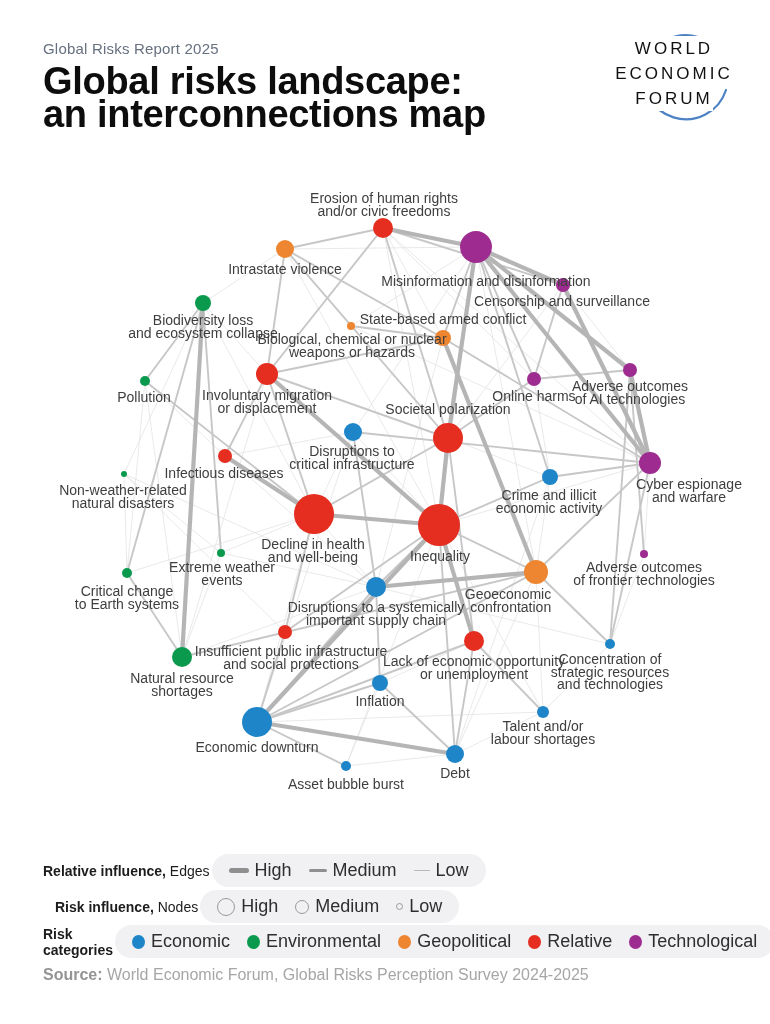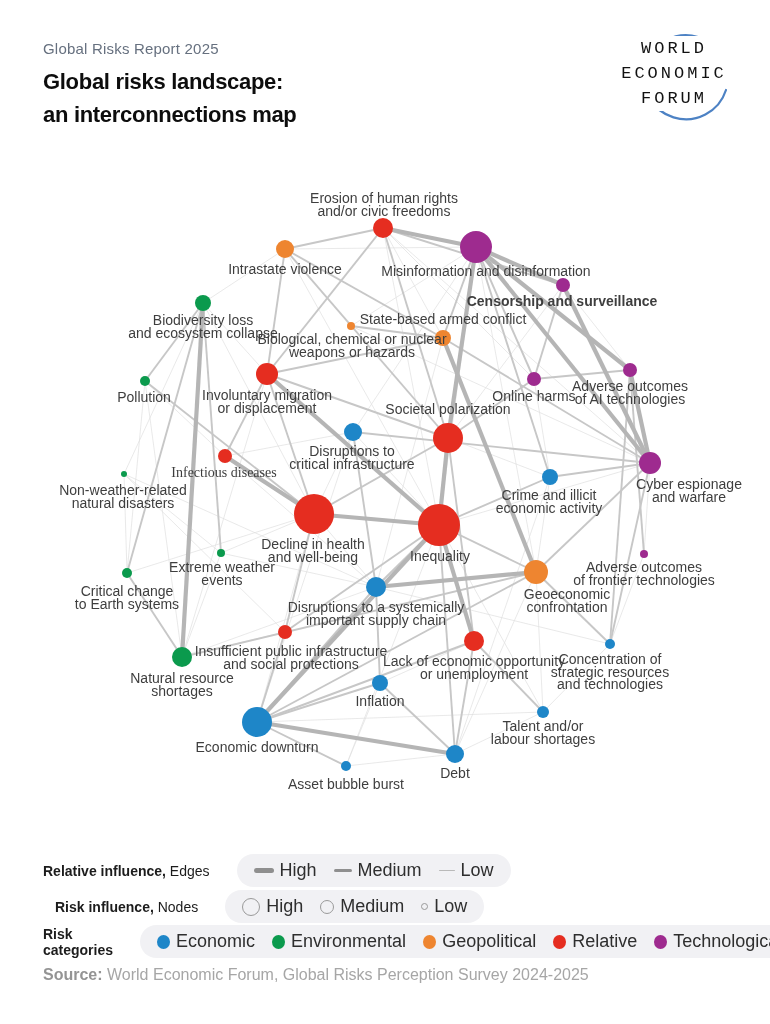--- a/index.html
+++ b/index.html
@@ -2,39 +2,39 @@
 <html><head>
 <meta charset="utf-8">
 <style>
   html,body{margin:0;padding:0;background:#fff;}
   #page{position:relative;width:770px;height:1024px;background:#ffffff;overflow:hidden;
         font-family:"Liberation Sans", sans-serif;}
 
   
   #header{position:absolute;left:43px;top:40px;}
   #report-label{font-size:15px;font-weight:500;color:#66707f;letter-spacing:.2px;}
-  #page-title{margin-top:8px;font-size:22px;line-height:33px;font-weight:700;color:#0d0d0d;
+  #page-title{margin-top:8px;font-size:38px;line-height:33px;font-weight:700;color:#0d0d0d;
               letter-spacing:-.3px;white-space:pre-line;}
 
   
   #logo{position:absolute;left:598px;top:30px;width:152px;height:110px;}
   #logo svg{position:absolute;left:0;top:0;}
   #logo-lines{position:absolute;left:0;top:6px;width:152px;text-align:center;}
   .logo-line{display:block;margin:0 auto;width:max-content;background:#fff;
-             font-size:17px;line-height:25px;font-weight:500;letter-spacing:3px;color:#111;font-family:Liberation Mono, monospace;}
+             font-size:17px;line-height:25px;font-weight:500;letter-spacing:3px;color:#111;}
 
   
   #map{position:absolute;left:0;top:0;width:770px;height:1024px;}
   #net-svg{position:absolute;left:0;top:0;}
   #labels{position:absolute;left:0;top:0;width:770px;height:1024px;pointer-events:none;}
   .node-label{position:absolute;transform:translateX(-50%);width:max-content;text-align:center;
               font-size:14px;line-height:12.5px;color:#3e3e3e;white-space:pre-line;}
 
   
-  .legend-row{position:absolute;left:43px;display:flex;align-items:center;gap:27px;
+  .legend-row{position:absolute;left:43px;display:flex;align-items:center;gap:2px;
               font-size:14px;color:#1c1c1c;}
   .legend-title b{font-weight:700;}
   .pill{display:inline-flex;align-items:center;gap:17px;background:#f1f1f4;border-radius:999px;
         padding:6px 17px;color:#2e2e2e;}
   .pill-item{display:inline-flex;align-items:center;gap:6px;font-size:18px;}
   .edge-swatch{display:inline-block;background:#8f8f8f;border-radius:4px;}
   .edge-swatch.high{width:20px;height:5px;}
   .edge-swatch.medium{width:18px;height:2.5px;}
   .edge-swatch.low{width:16px;height:1.2px;background:#b9b9b9;}
   .node-swatch{display:inline-block;border:1.6px solid #9a9a9a;border-radius:50%;background:transparent;}
@@ -210,51 +210,51 @@
         <circle cx="380" cy="683" r="8" fill="#1e86c8"></circle>
         <circle cx="543" cy="712" r="6" fill="#1e86c8"></circle>
         <circle cx="257" cy="722" r="15" fill="#1e86c8"></circle>
         <circle cx="346" cy="766" r="5" fill="#1e86c8"></circle>
         <circle cx="455" cy="754" r="9" fill="#1e86c8"></circle>
       </svg>
     <div id="labels">
         <div class="node-label" style="left: 384px; top: 192px;">Erosion of human rights
 and/or civic freedoms</div>
         <div class="node-label" style="left: 285px; top: 263px;">Intrastate violence</div>
-        <div class="node-label" style="left: 486px; top: 265px;">Misinformation and disinformation</div>
-        <div class="node-label" style="left: 562px; top: 295px; font-weight: bold;">Censorship and surveillance</div>
+        <div class="node-label" style="left: 486px; top: 275px;">Misinformation and disinformation</div>
+        <div class="node-label" style="left: 562px; top: 295px;">Censorship and surveillance</div>
         <div class="node-label" style="left: 443px; top: 313px;">State-based armed conflict</div>
         <div class="node-label" style="left: 352px; top: 333px;">Biological, chemical or nuclear
 weapons or hazards</div>
         <div class="node-label" style="left: 203px; top: 314px;">Biodiversity loss
 and ecosystem collapse</div>
         <div class="node-label" style="left: 144px; top: 391px;">Pollution</div>
         <div class="node-label" style="left: 267px; top: 389px;">Involuntary migration
 or displacement</div>
         <div class="node-label" style="left: 534px; top: 390px;">Online harms</div>
         <div class="node-label" style="left: 630px; top: 380px;">Adverse outcomes
 of AI technologies</div>
         <div class="node-label" style="left: 448px; top: 403px;">Societal polarization</div>
         <div class="node-label" style="left: 352px; top: 445px;">Disruptions to
 critical infrastructure</div>
-        <div class="node-label" style="left: 224px; top: 467px; font-family: Liberation Serif, serif;">Infectious diseases</div>
+        <div class="node-label" style="left: 224px; top: 467px;">Infectious diseases</div>
         <div class="node-label" style="left: 123px; top: 484px;">Non-weather-related
 natural disasters</div>
         <div class="node-label" style="left: 549px; top: 489px;">Crime and illicit
 economic activity</div>
         <div class="node-label" style="left: 650px; top: 478px; margin-left: 39px;">Cyber espionage
 and warfare</div>
         <div class="node-label" style="left: 313px; top: 538px;">Decline in health
 and well-being</div>
         <div class="node-label" style="left: 440px; top: 550px;">Inequality</div>
         <div class="node-label" style="left: 222px; top: 561px;">Extreme weather
 events</div>
         <div class="node-label" style="left: 127px; top: 585px;">Critical change
 to Earth systems</div>
-        <div class="node-label" style="left: 567px; top: 588px;">Geoeconomic
+        <div class="node-label" style="left: 508px; top: 588px; text-align: right;">Geoeconomic
 confrontation</div>
         <div class="node-label" style="left: 644px; top: 561px;">Adverse outcomes
 of frontier technologies</div>
         <div class="node-label" style="left: 376px; top: 601px;">Disruptions to a systemically
 important supply chain</div>
         <div class="node-label" style="left: 291px; top: 645px;">Insufficient public infrastructure
 and social protections</div>
         <div class="node-label" style="left: 474px; top: 655px;">Lack of economic opportunity
 or unemployment</div>
         <div class="node-label" style="left: 610px; top: 653px;">Concentration of

